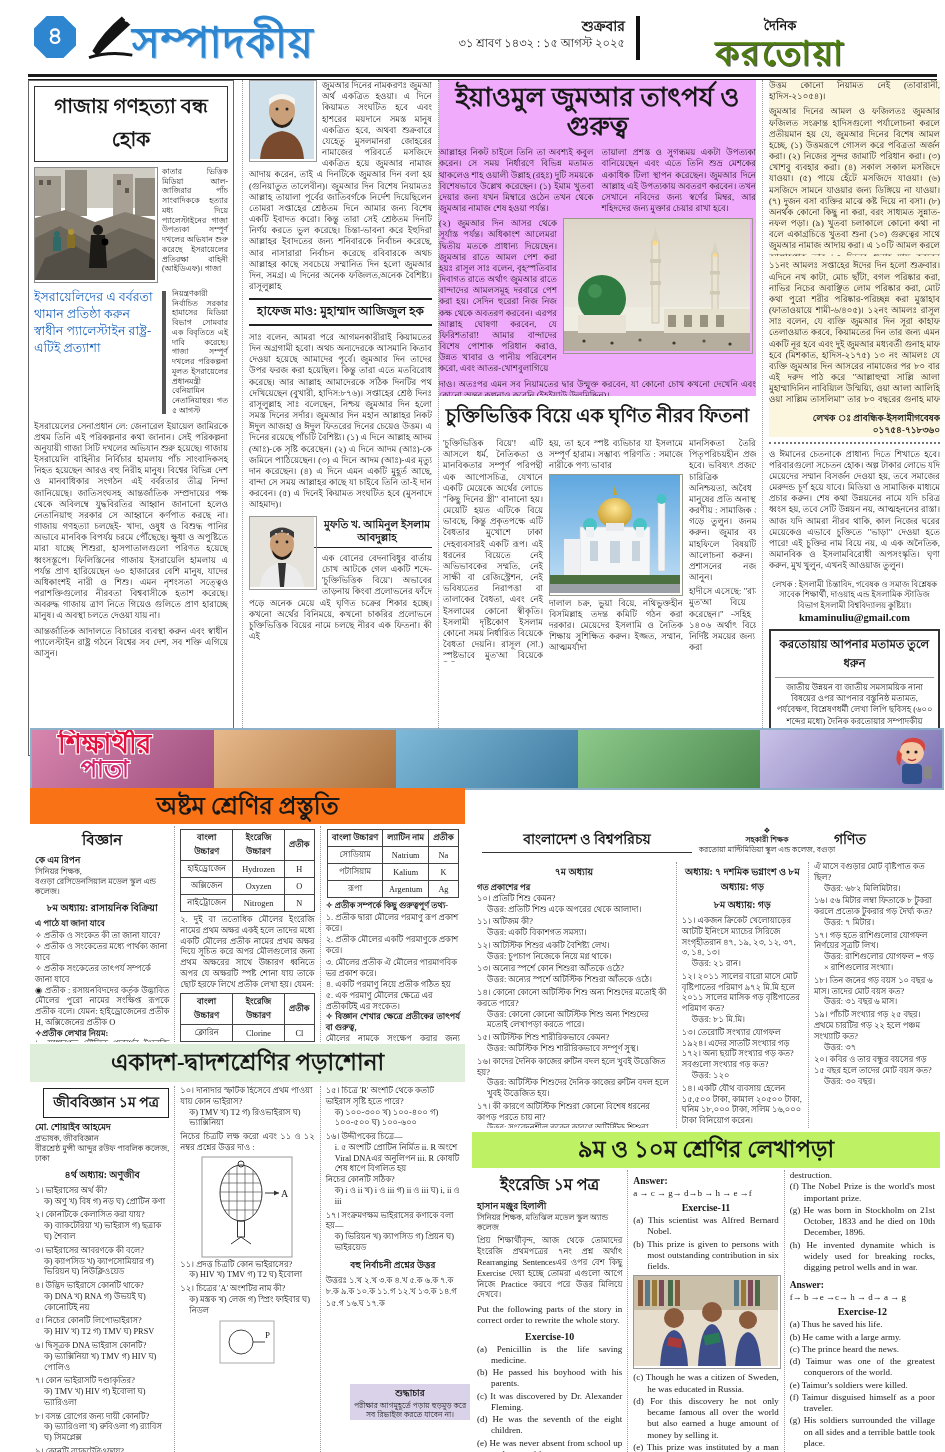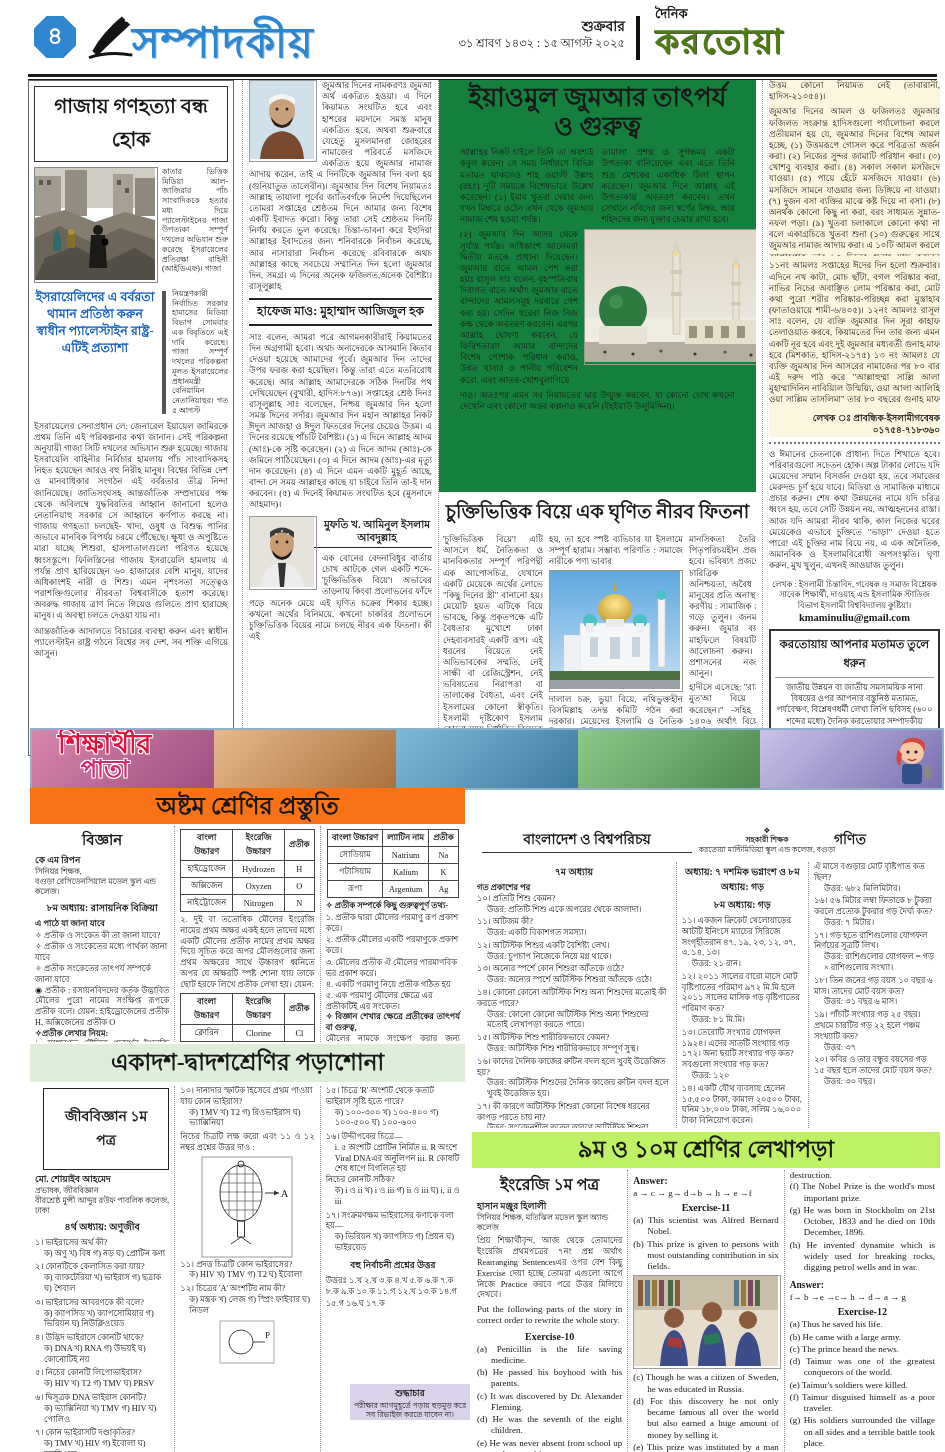--- a/index.html
+++ b/index.html
@@ -11,48 +11,48 @@
   .pageno{position:absolute;left:34px;top:16px;width:42px;height:42px;background:#2e86d0;
           clip-path:polygon(30% 0,70% 0,100% 30%,100% 70%,70% 100%,30% 100%,0 70%,0 30%);
           color:#fff;font-size:24px;font-weight:bold;display:flex;align-items:center;justify-content:center;}
   .penicon{position:absolute;left:84px;top:8px;}
   .secttitle{position:absolute;left:132px;top:10px;font-size:42px;font-weight:900;color:#2e86d0;
              text-shadow:1px 1px 0 #9cc6ea;letter-spacing:1px;}
   .dateblock{position:absolute;right:320px;top:18px;width:260px;text-align:right;line-height:1.3;}
   .dateblock .day{font-weight:bold;font-size:14px;}
   .dateblock .dt{font-size:11.5px;}
   .mastdiv{position:absolute;right:305px;top:16px;width:4px;height:44px;background:#111;}
-  .logoblock{position:absolute;right:40px;top:4px;width:250px;}
+  .logoblock{position:absolute;right:40px;top:16px;width:250px;text-align:center;}
   .logoblock .tag{font-size:13px;font-weight:900;color:#111;}
   .logoblock .nm{font-size:34px;font-weight:900;color:#4d7c0f;letter-spacing:2px;line-height:1;
                  text-shadow:1px 1px 0 #555;}
   .mast-rule{position:absolute;left:28px;right:8px;top:74px;border-top:3px solid #1a1a1a;border-bottom:1px solid #1a1a1a;height:2px;}
   
   .news{font-size:8.6px;line-height:1.3;text-align:justify;}
   .news p{margin:0 0 4px 0;}
   .b{font-weight:bold;}
   
   #ed-col{position:absolute;left:28px;top:80px;width:206px;height:676px;border:1px solid #666;padding:5px;box-sizing:border-box;}
   .ed-h{border:1.5px solid #333;padding:4px 12px;text-align:center;font-size:20px;font-weight:900;margin-bottom:5px;}
   .ed-row{display:flex;gap:4px;}
   .ed-photo{width:122px;height:114px;flex:none;border:1px solid #888;}
   .ed-side{font-size:7.8px;line-height:1.25;text-align:justify;}
   .ed-quote{display:flex;margin:6px 0 5px 0;}
-  .ed-quote .qt{width:122px;color:#1560bd;font-weight:bold;font-size:12.5px;line-height:1.35;text-align:center;}
+  .ed-quote .qt{width:122px;color:#1560bd;font-weight:normal;font-size:12.5px;line-height:1.35;}
   .ed-quote .bar{width:4px;background:#555;margin:2px 6px 2px 6px;}
   .ed-quote .side2{flex:1;font-size:7.8px;line-height:1.25;text-align:justify;}
   
   #bio-col{position:absolute;left:242px;top:80px;width:190px;height:676px;border-left:1px dotted #999;padding-left:6px;box-sizing:border-box;}
   .float-photo{float:left;width:66px;height:80px;margin:0 5px 2px 0;border:1px solid #999;}
   .namebox{border-top:2px solid #222;border-bottom:2px solid #222;text-align:center;
            font-weight:bold;font-size:12px;padding:4px 0;margin:6px 0;}
   .namebox2{border-bottom:1.5px solid #222;text-align:center;font-weight:bold;font-size:10.5px;padding:2px 0;margin:4px 0 5px 0;}
   
   #main-art{position:absolute;left:438px;top:80px;width:318px;height:676px;border-left:1px dotted #999;box-sizing:border-box;}
-  .art1{background:#15803d;padding:2px 21px;height:412px;box-sizing:border-box;}
+  .art1{background:#f0abfc;padding:2px 0;height:316px;box-sizing:border-box;}
   .art1 h1{margin:2px 0 6px 0;font-size:26px;font-weight:900;text-align:center;line-height:1.1;}
   .tworow{display:flex;gap:8px;}
   .tworow .c{flex:1;}
   .photorow{display:flex;gap:6px;margin:4px 0;}
   .photorow .narrow{width:118px;flex:none;}
   .mosque1{width:188px;height:134px;flex:none;border:1px solid #998;}
   .art2{padding:3px 4px;}
   .art2 h2{margin:2px 0 5px 0;font-size:19px;font-weight:900;text-align:center;}
   .art2row{display:flex;gap:6px;}
   .art2row .ca{width:100px;flex:none;}
@@ -100,21 +100,21 @@
   .qa{margin-bottom:2px;}
   .qa .q{font-size:8.3px;line-height:1.3;}
   .qa .a{font-size:8.3px;line-height:1.3;padding-left:10px;}
   .sub5{position:absolute;left:472px;top:826px;width:468px;height:36px;}
   .sub5 .ls{position:absolute;left:10px;top:2px;width:210px;text-align:center;font-size:14px;font-weight:900;border-bottom:1px solid #333;}
   .sub5 .orn{position:absolute;left:210px;top:0;width:170px;text-align:center;font-size:7.6px;line-height:1.25;}
   .sub5 .rs{position:absolute;right:30px;top:2px;width:120px;text-align:center;font-size:14px;font-weight:900;}
   .mcq{margin-bottom:3px;}
   .mcq .q{font-size:8.3px;line-height:1.3;}
   .mcq .opts{font-size:8.3px;line-height:1.3;padding-left:9px;}
-  .subjbox{border:1.5px solid #222;padding:16px;text-align:center;font-size:14px;font-weight:900;margin:2px 0 4px 8px;}
+  .subjbox{border:1.5px solid #222;padding:2px;text-align:center;font-size:14px;font-weight:900;margin:2px 0 4px 8px;}
   .anshead{font-weight:900;font-size:9px;text-align:center;margin:4px 0 2px 0;}
   .ansline{font-size:8.3px;line-height:1.4;}
   .shbox{position:absolute;left:350px;top:1384px;width:120px;height:36px;background:#d9d2e8;text-align:center;padding:2px;box-sizing:border-box;}
   .shbox .t{font-weight:bold;font-size:9px;}
   .shbox .bd{font-size:7.6px;line-height:1.2;}
   
   .eng{font-size:9px;line-height:1.25;text-align:justify;font-family:"Liberation Serif",serif;}
   .extitle{font-weight:bold;text-align:center;font-size:10px;margin:4px 0 2px 0;}
   .exitem{font-size:9px;line-height:1.25;text-align:justify;padding-left:14px;text-indent:-14px;margin-bottom:1px;}
   .anslbl{font-weight:bold;font-size:9.5px;}

